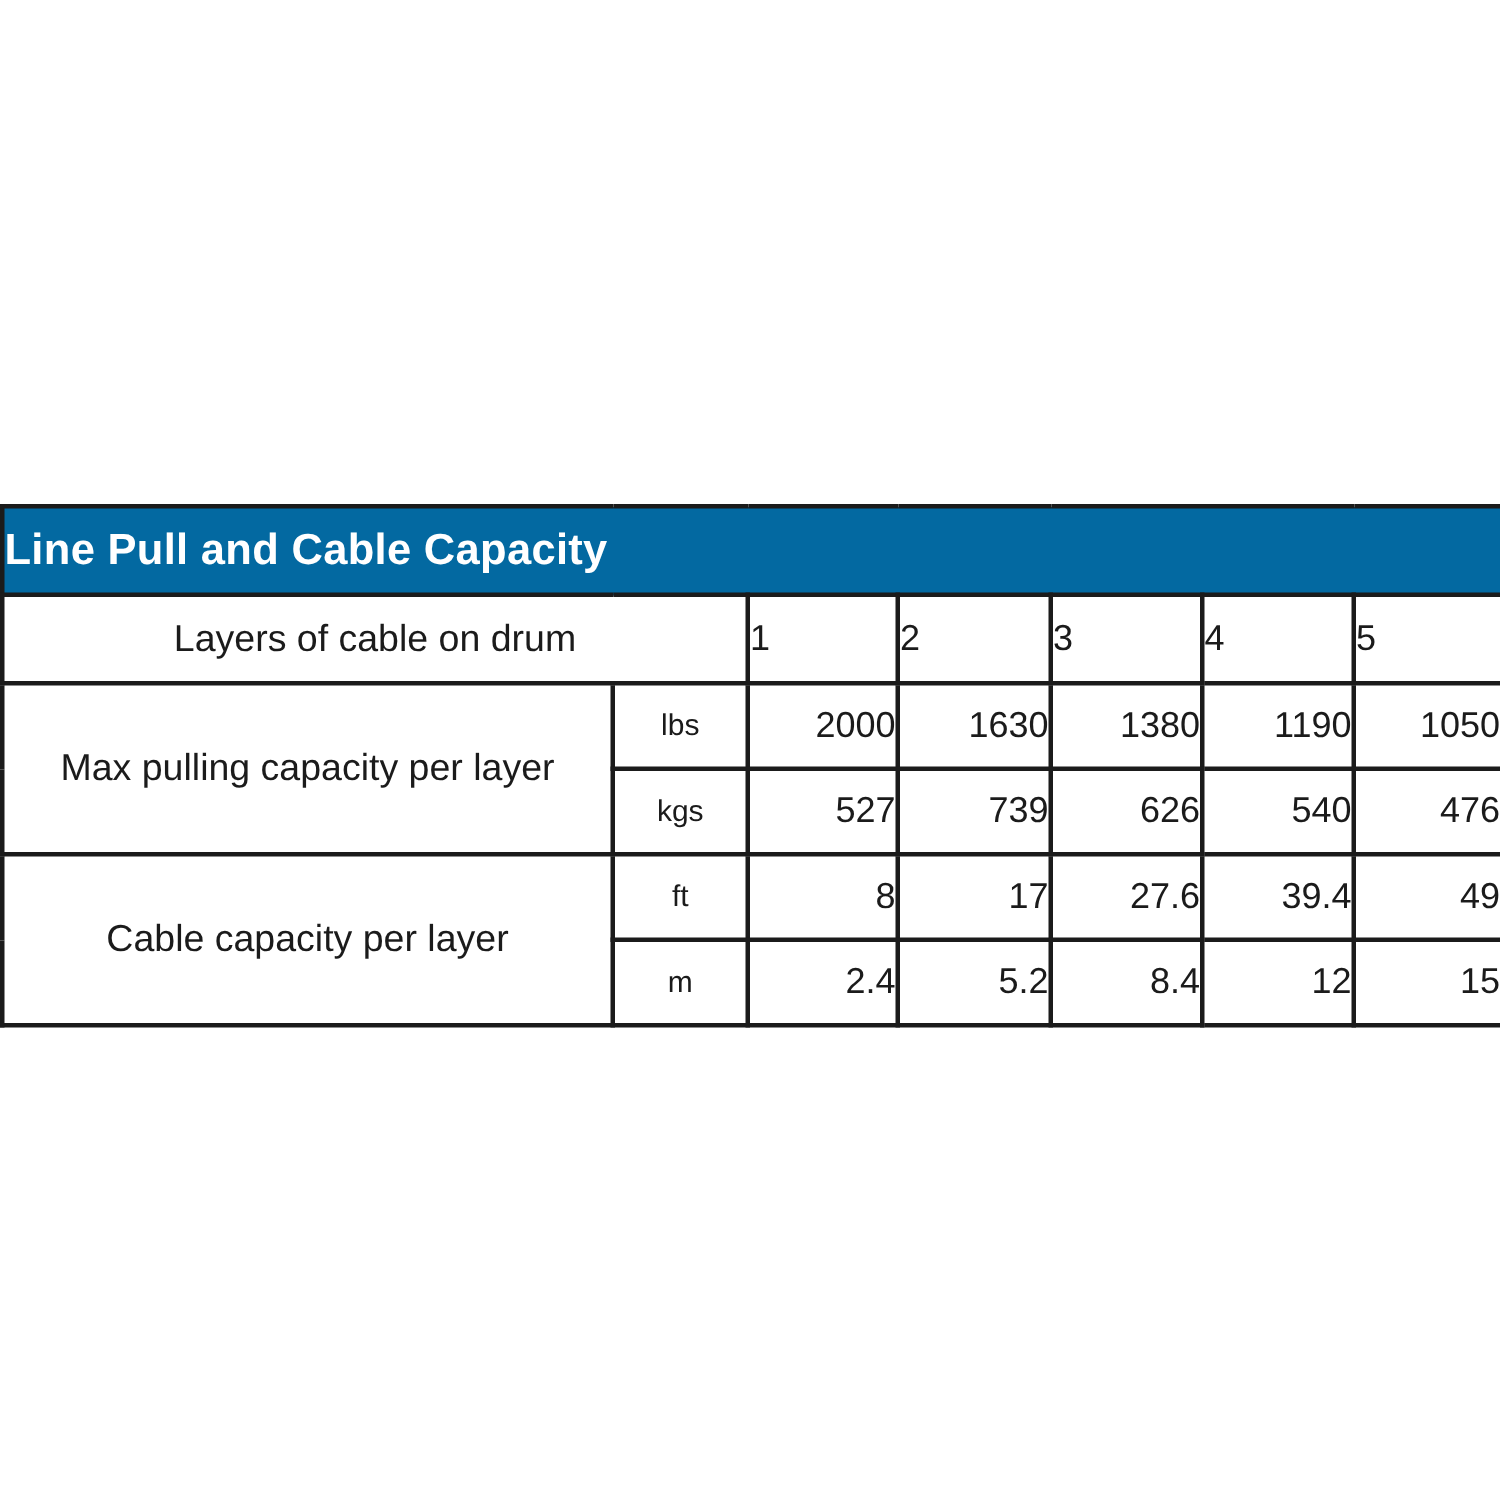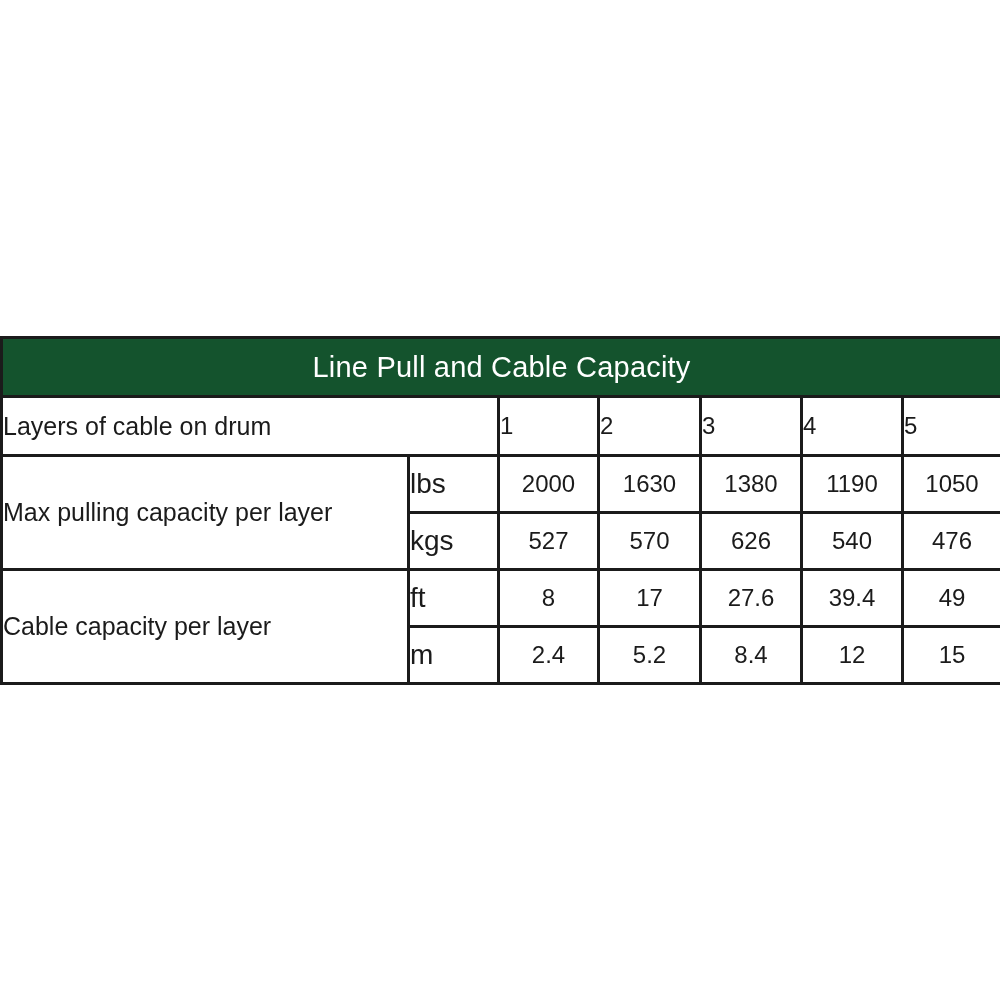--- a/index.html
+++ b/index.html
@@ -32,50 +32,49 @@
 
   .spec-table td,
   .spec-table th {
     border: 3px solid #1b1b1b;
     padding: 0;
     vertical-align: middle;
   }
 
   
   .title-cell {
-    background: #14532d;
+    background: #0369a1;
     color: #ffffff;
-    text-align: center;
     font-size: 29px;
-    font-weight: 400;
+    font-weight: 700;
     letter-spacing: 0.2px;
     height: 56px;
     border-left: none;
     border-right: none;
     border-top: none;
     border-bottom: 3px solid #1b1b1b;
   }
 
   .row-label {
     font-size: 25px;
     padding: 8px 0 8px 14px;
     line-height: 1.32;
-    text-align: left;
+    text-align: center;
   }
 
   .unit-cell {
-    font-size: 28px;
+    font-size: 20px;
     padding: 6px 0 6px 14px;
-    text-align: left;
+    text-align: center;
   }
 
   .val-cell {
     font-size: 24px;
     padding: 6px 0 6px 14px;
-    text-align: center;
+    text-align: right;
   }
 
   .hdr-val {
     font-size: 24px;
     padding: 6px 0 6px 14px;
     text-align: left;
   }
 
   .tall-label {
     height: 110px;
@@ -133,21 +132,21 @@
         <td class="val-cell">2000</td>
         <td class="val-cell">1630</td>
         <td class="val-cell">1380</td>
         <td class="val-cell">1190</td>
         <td class="val-cell">1050</td>
       </tr>
 
       <tr class="data-row">
         <td class="unit-cell">kgs</td>
         <td class="val-cell">527</td>
-        <td class="val-cell">570</td>
+        <td class="val-cell">739</td>
         <td class="val-cell">626</td>
         <td class="val-cell">540</td>
         <td class="val-cell">476</td>
       </tr>
 
       <tr class="data-row">
         <td class="row-label tall-label" rowspan="2">Cable capacity
  per layer</td>
         <td class="unit-cell">ft</td>
         <td class="val-cell">8</td>

